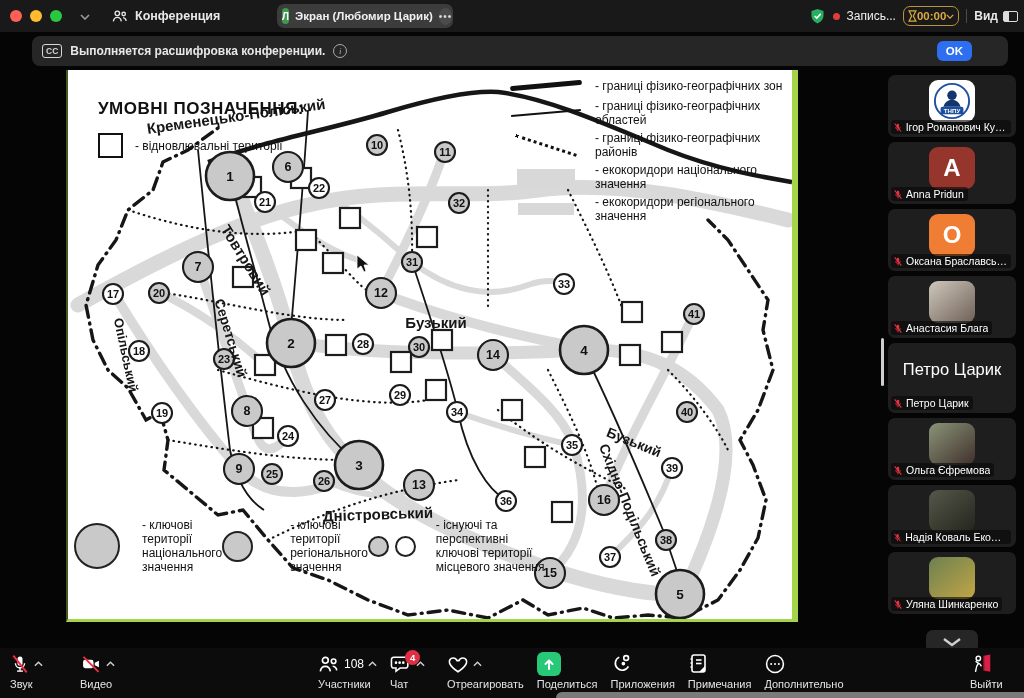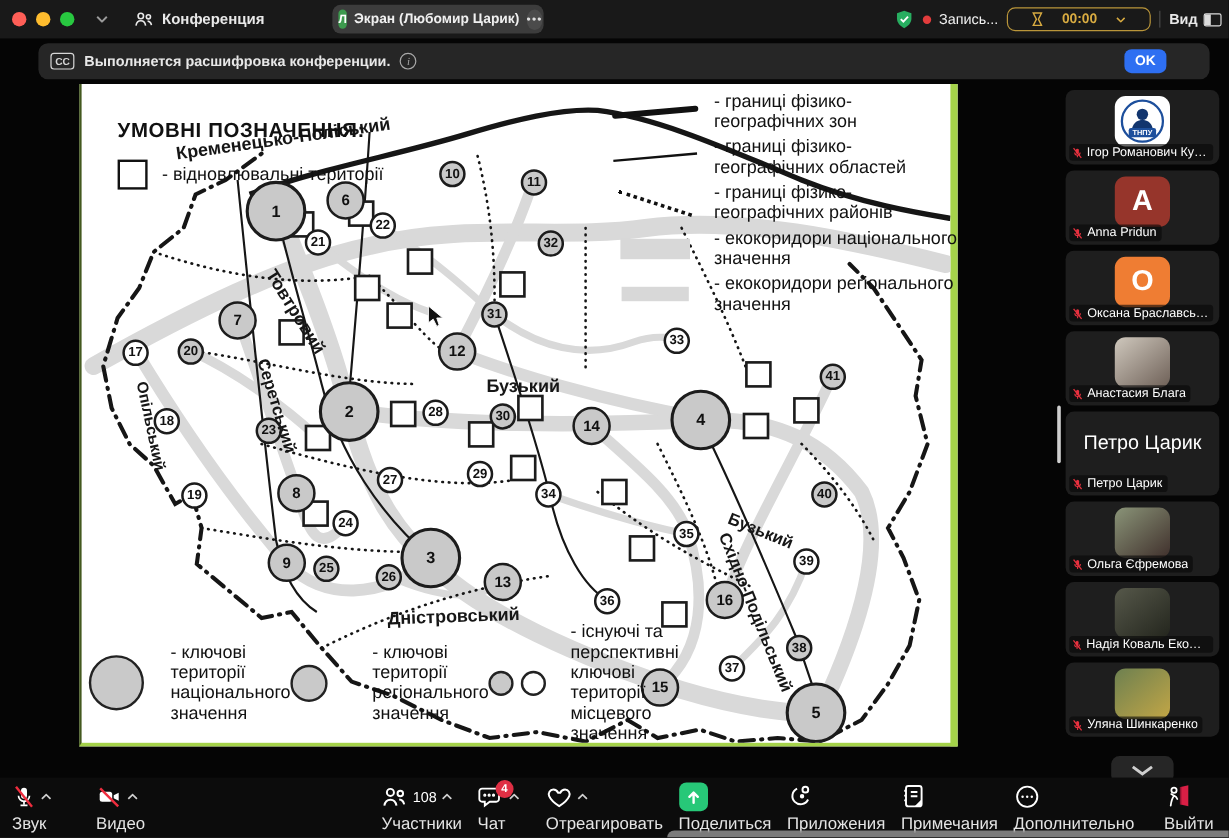--- a/index.html
+++ b/index.html
@@ -18,22 +18,22 @@
   .share-pill { position:absolute; left:277px; top:4px; width:176px; height:24px; background:#3c3c3c;
     border-radius:7px; display:flex; align-items:center; padding:0 5px; gap:6px; }
   .share-av { width:16px; height:16px; border-radius:4px; background:#3d9a4e; color:#fff;
     font-size:10px; font-weight:bold; display:flex; align-items:center; justify-content:center; }
   .share-label { font-size:11.5px; font-weight:bold; color:#f0f0f0; white-space:nowrap; flex:1; }
   .pill-more { width:17px; height:17px; border-radius:50%; background:#4b4b4b; color:#ddd;
     display:flex; align-items:center; justify-content:center; font-size:10px; letter-spacing:1px; }
   .tb-right { position:absolute; right:6px; top:0; height:32px; display:flex; align-items:center; gap:7px;text-align:right; }
   .rec-dot { width:7px; height:7px; border-radius:50%; background:#e23c3c; }
   .rec-label { font-size:12px; color:#f1f1f1; }
-  .timer-pill { display:flex; align-items:center; gap:16px; border:1.5px solid #b9953a; border-radius:7px;
-    height:20px; padding:0 20px; color:#d8ab41; font-size:11.5px; font-weight:bold; }
+  .timer-pill { display:flex; align-items:center; gap:0; border:1.5px solid #b9953a; border-radius:7px;
+    height:20px; padding:0 4px; color:#d8ab41; font-size:11.5px; font-weight:bold; }
   .tb-div { width:1px; height:14px; background:#4a4a4a; }
   .view-wrap { display:flex; align-items:center; gap:5px; font-size:12px; font-weight:bold; }
   .view-icon { width:15px; height:11px; border:1.5px solid #dcdcdc; border-radius:2px; position:relative; }
   .view-icon::before { content:""; position:absolute; left:0; top:0; bottom:0; width:5px; background:#dcdcdc; }
 
   
   .notice { position:absolute; left:32px; top:36px; width:976px; height:30px; background:#262626;
     border-radius:8px; display:flex; align-items:center; padding:0 10px; gap:8px; color:#e8e8e8; }
   .cc-badge { border:1.4px solid #d6d6d6; border-radius:3px; font-size:8.5px; font-weight:bold;
     padding:1px 3px; color:#d6d6d6; }
@@ -47,21 +47,21 @@
   .map { position:absolute; left:66px; top:70px; width:732px; height:552px; background:#fff;
     border-right:6px solid #a5d34a; border-bottom:3px solid #a5d34a; border-left:2px solid #44591f; }
   .map svg.mapcanvas { position:absolute; left:0; top:0; }
   .map-label { position:absolute; white-space:nowrap; color:#161616; font-weight:bold; pointer-events:none; }
   .legend-tl { position:absolute; left:30px; top:29px; }
   .legend-title { font-size:17px; font-weight:bold; color:#111; letter-spacing:.5px; }
   .legend-sq-row { display:flex; align-items:center; gap:12px; margin-top:14px; }
   .legend-sq { width:25px; height:25px; border:2.5px solid #111; background:#fff; }
   .legend-tr { position:absolute; left:438px; top:6px; display:flex; flex-direction:column; gap:4px; width:292px; }
   .lrow { display:flex; align-items:center; gap:9px; min-height:19px; }
-  .lrow .txt, .legend-sq-row .txt, .legend-bl .txt { font-size:15px; color:#111; }
+  .lrow .txt, .legend-sq-row .txt, .legend-bl .txt { font-size:12px; color:#111; }
   .swbox { width:80px; flex:0 0 80px; display:flex; align-items:center; justify-content:center; }
   .sw-zone { width:72px; height:4.5px; background:#111; border-radius:3px; transform:rotate(-5deg); }
   .sw-oblast { width:70px; height:2px; background:#111; transform:rotate(-5deg); }
   .sw-rayon { width:64px; border-top:3px dotted #111; transform:rotate(18deg); }
   .sw-eco-national { width:58px; height:17px; background:#d8d8d8; }
   .sw-eco-regional { width:56px; height:12px; background:#d8d8d8; }
   .sw-eco-local { width:54px; height:8px; background:#d8d8d8; }
   .legend-bl { position:absolute; left:6px; top:448px; display:flex; width:480px; }
   .blrow { display:flex; align-items:center; gap:12px; margin-bottom:7px; }
   .cwrap { width:56px; flex:0 0 56px; display:flex; align-items:center; justify-content:flex-start; gap:6px; }
@@ -88,21 +88,21 @@
     border-radius:7px; display:flex; align-items:center; justify-content:center; }
   .side-scroll { position:absolute; left:881px; top:338px; width:3px; height:48px; background:#cfcfcf; border-radius:2px; }
 
   
   .toolbar { position:absolute; left:0; right:0; bottom:0; height:50px; background:#0c0c0c; }
   .tgroup-left { position:absolute; left:10px; top:4px; display:flex; gap:26px; }
   .tgroup-center { position:absolute; left:318px; top:4px; display:flex; gap:13px; }
   .tgroup-right { position:absolute; right:10px; top:4px; }
   .titem { display:flex; flex-direction:column; align-items:flex-start; gap:2px; min-width:44px; }
   .ticon { height:24px; display:flex; align-items:center; justify-content:center; position:relative; gap:4px; }
-  .tlabel { font-size:14px; color:#e4e4e4; }
+  .tlabel { font-size:11px; color:#e4e4e4; }
   .badge { position:absolute; top:-4px; right:-8px; min-width:15px; height:15px; background:#e02f44;
     border-radius:8px; color:#fff; font-size:9.5px; font-weight:bold; display:flex; align-items:center;
     justify-content:center; padding:0 3px; }
   .count { color:#fff; font-size:12px; }
   .share-box { width:24px; height:24px; background:#27c878; border-radius:6px; display:flex;
     align-items:center; justify-content:center; }
   .dock-edge { position:absolute; left:556px; right:0; bottom:0; height:6px; background:#8f8f8f;
     border-top-left-radius:8px; opacity:.85; }
 </style>
 </head>

